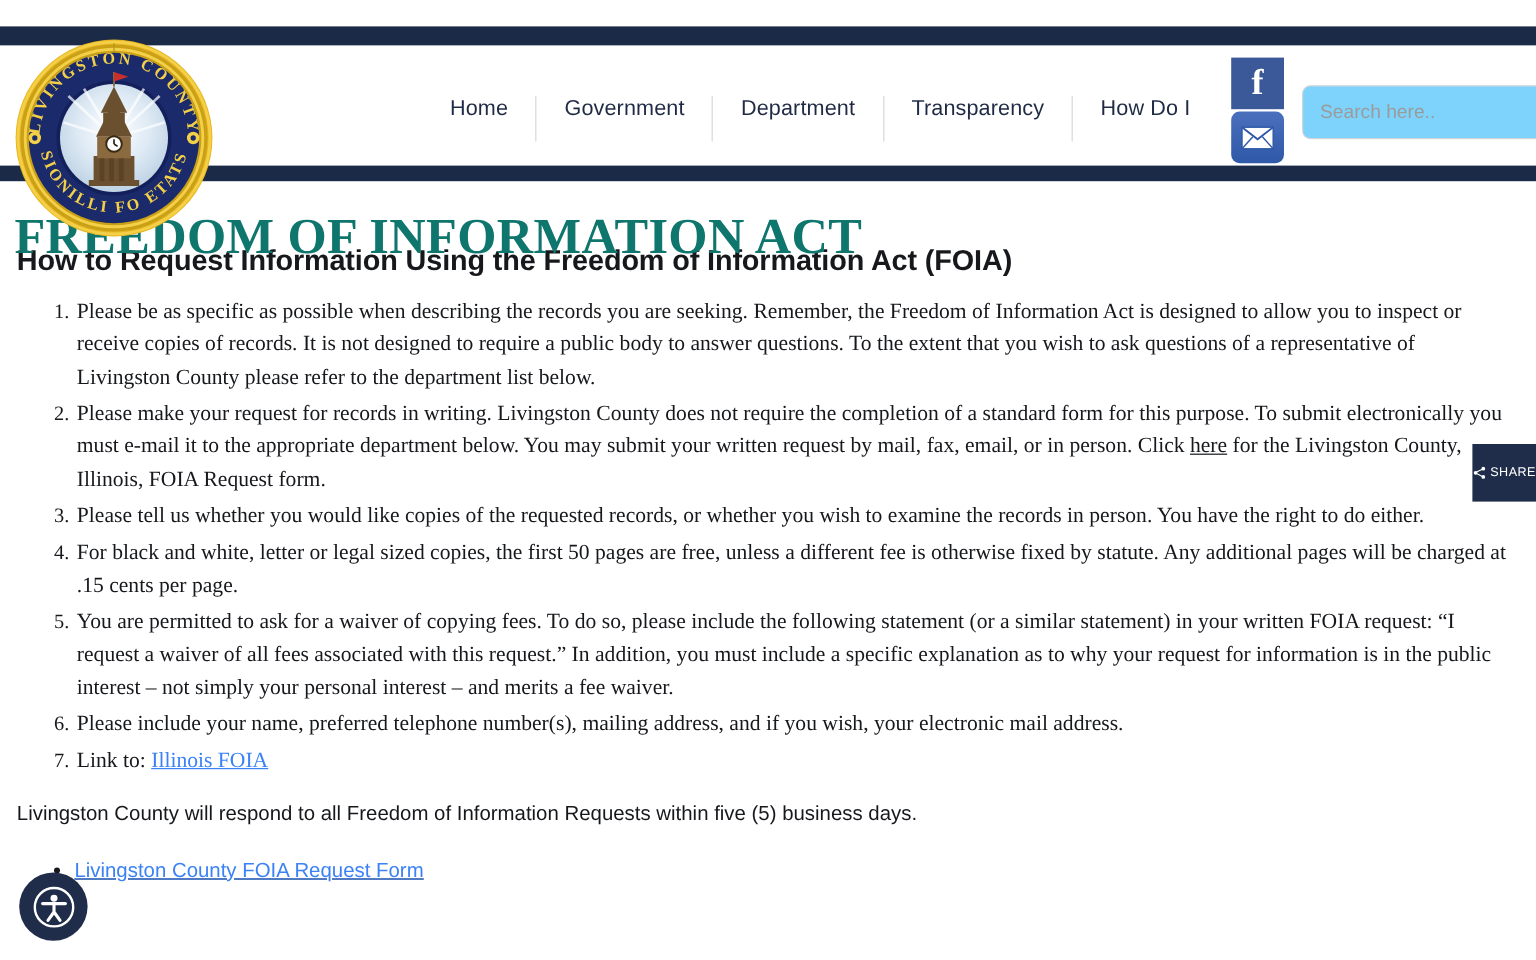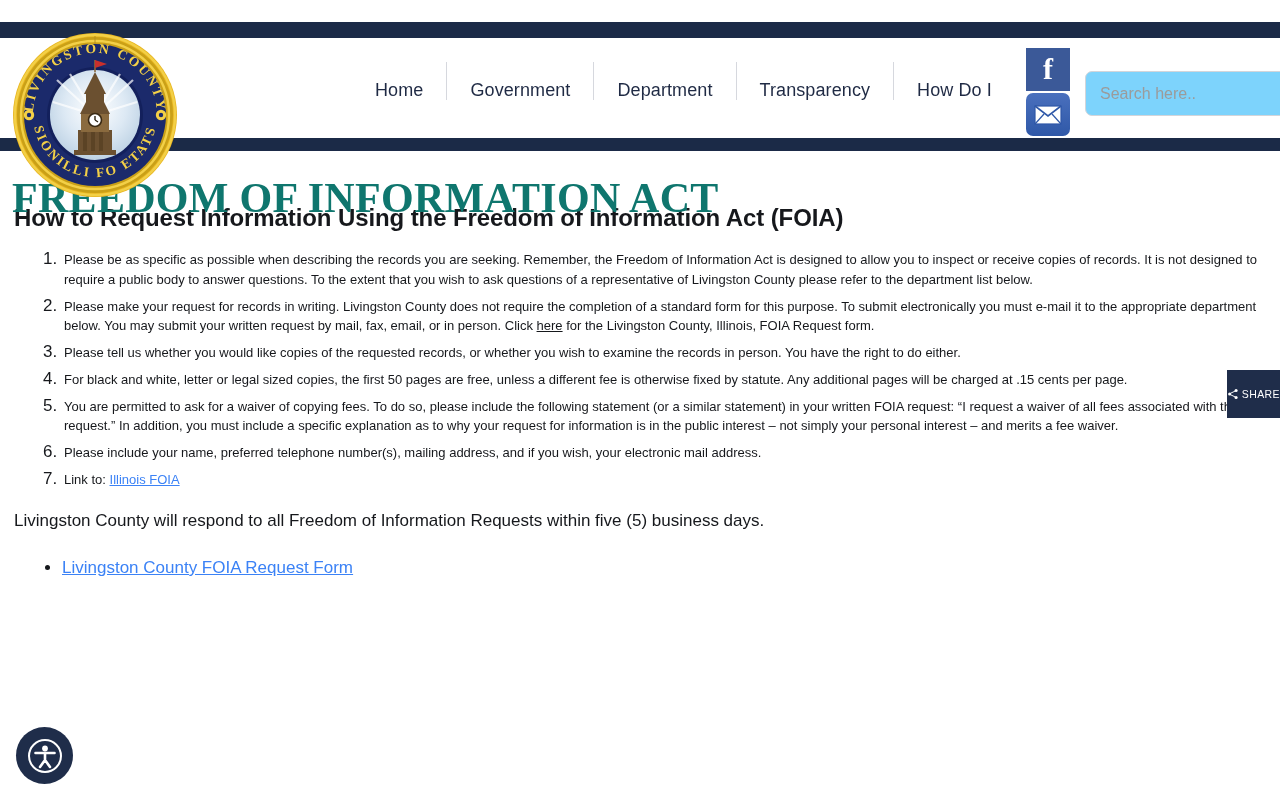--- a/index.html
+++ b/index.html
@@ -30,21 +30,21 @@
 
   
   .logo {
     position:absolute; left:12px; top:32px; width:166px; height:166px;
     z-index:40;
   }
 
   
   .nav {
     position:absolute; left:352px; top:62px;
-    display:flex; align-items:flex-start; height:56px;
+    display:flex; align-items:flex-end; height:56px;
   }
   .nav-item {
     font-size:18px; color:#1f2a44; letter-spacing:.1px;
     padding:0 23px; line-height:56px; white-space:nowrap;
     cursor:pointer;
   }
   .nav-sep { width:1px; height:38px; background:#d6d8de; }
 
   
   .social { position:absolute; left:1026px; top:48px; width:44px; }
@@ -90,21 +90,21 @@
 
   
   .content { position:absolute; left:0; top:204px; width:1280px; }
   .subhead {
     margin:0 0 14px 14px;
     font-size:24px; font-weight:bold; color:#16181c;
     letter-spacing:-.1px;
   }
   ol.steps {
     margin:0; padding:0 20px 0 62px; list-style:decimal;
-    font-size:13px; color:#16181c; line-height:1.52;
+    font-size:18px; color:#16181c; line-height:1.52;font-family:Liberation Serif, serif;
   }
   ol.steps > li { margin-bottom:3px; padding-left:2px; }
   ol.steps > li::marker { font-size:17px; }
 
   .note {
     margin:18px 0 0 14px; font-size:17px; color:#16181c; line-height:1.5;
   }
   ul.formlist {
     margin:22px 0 0 0; padding-left:62px;
     font-size:17px; color:#16181c; line-height:1.5;text-decoration:underline;

